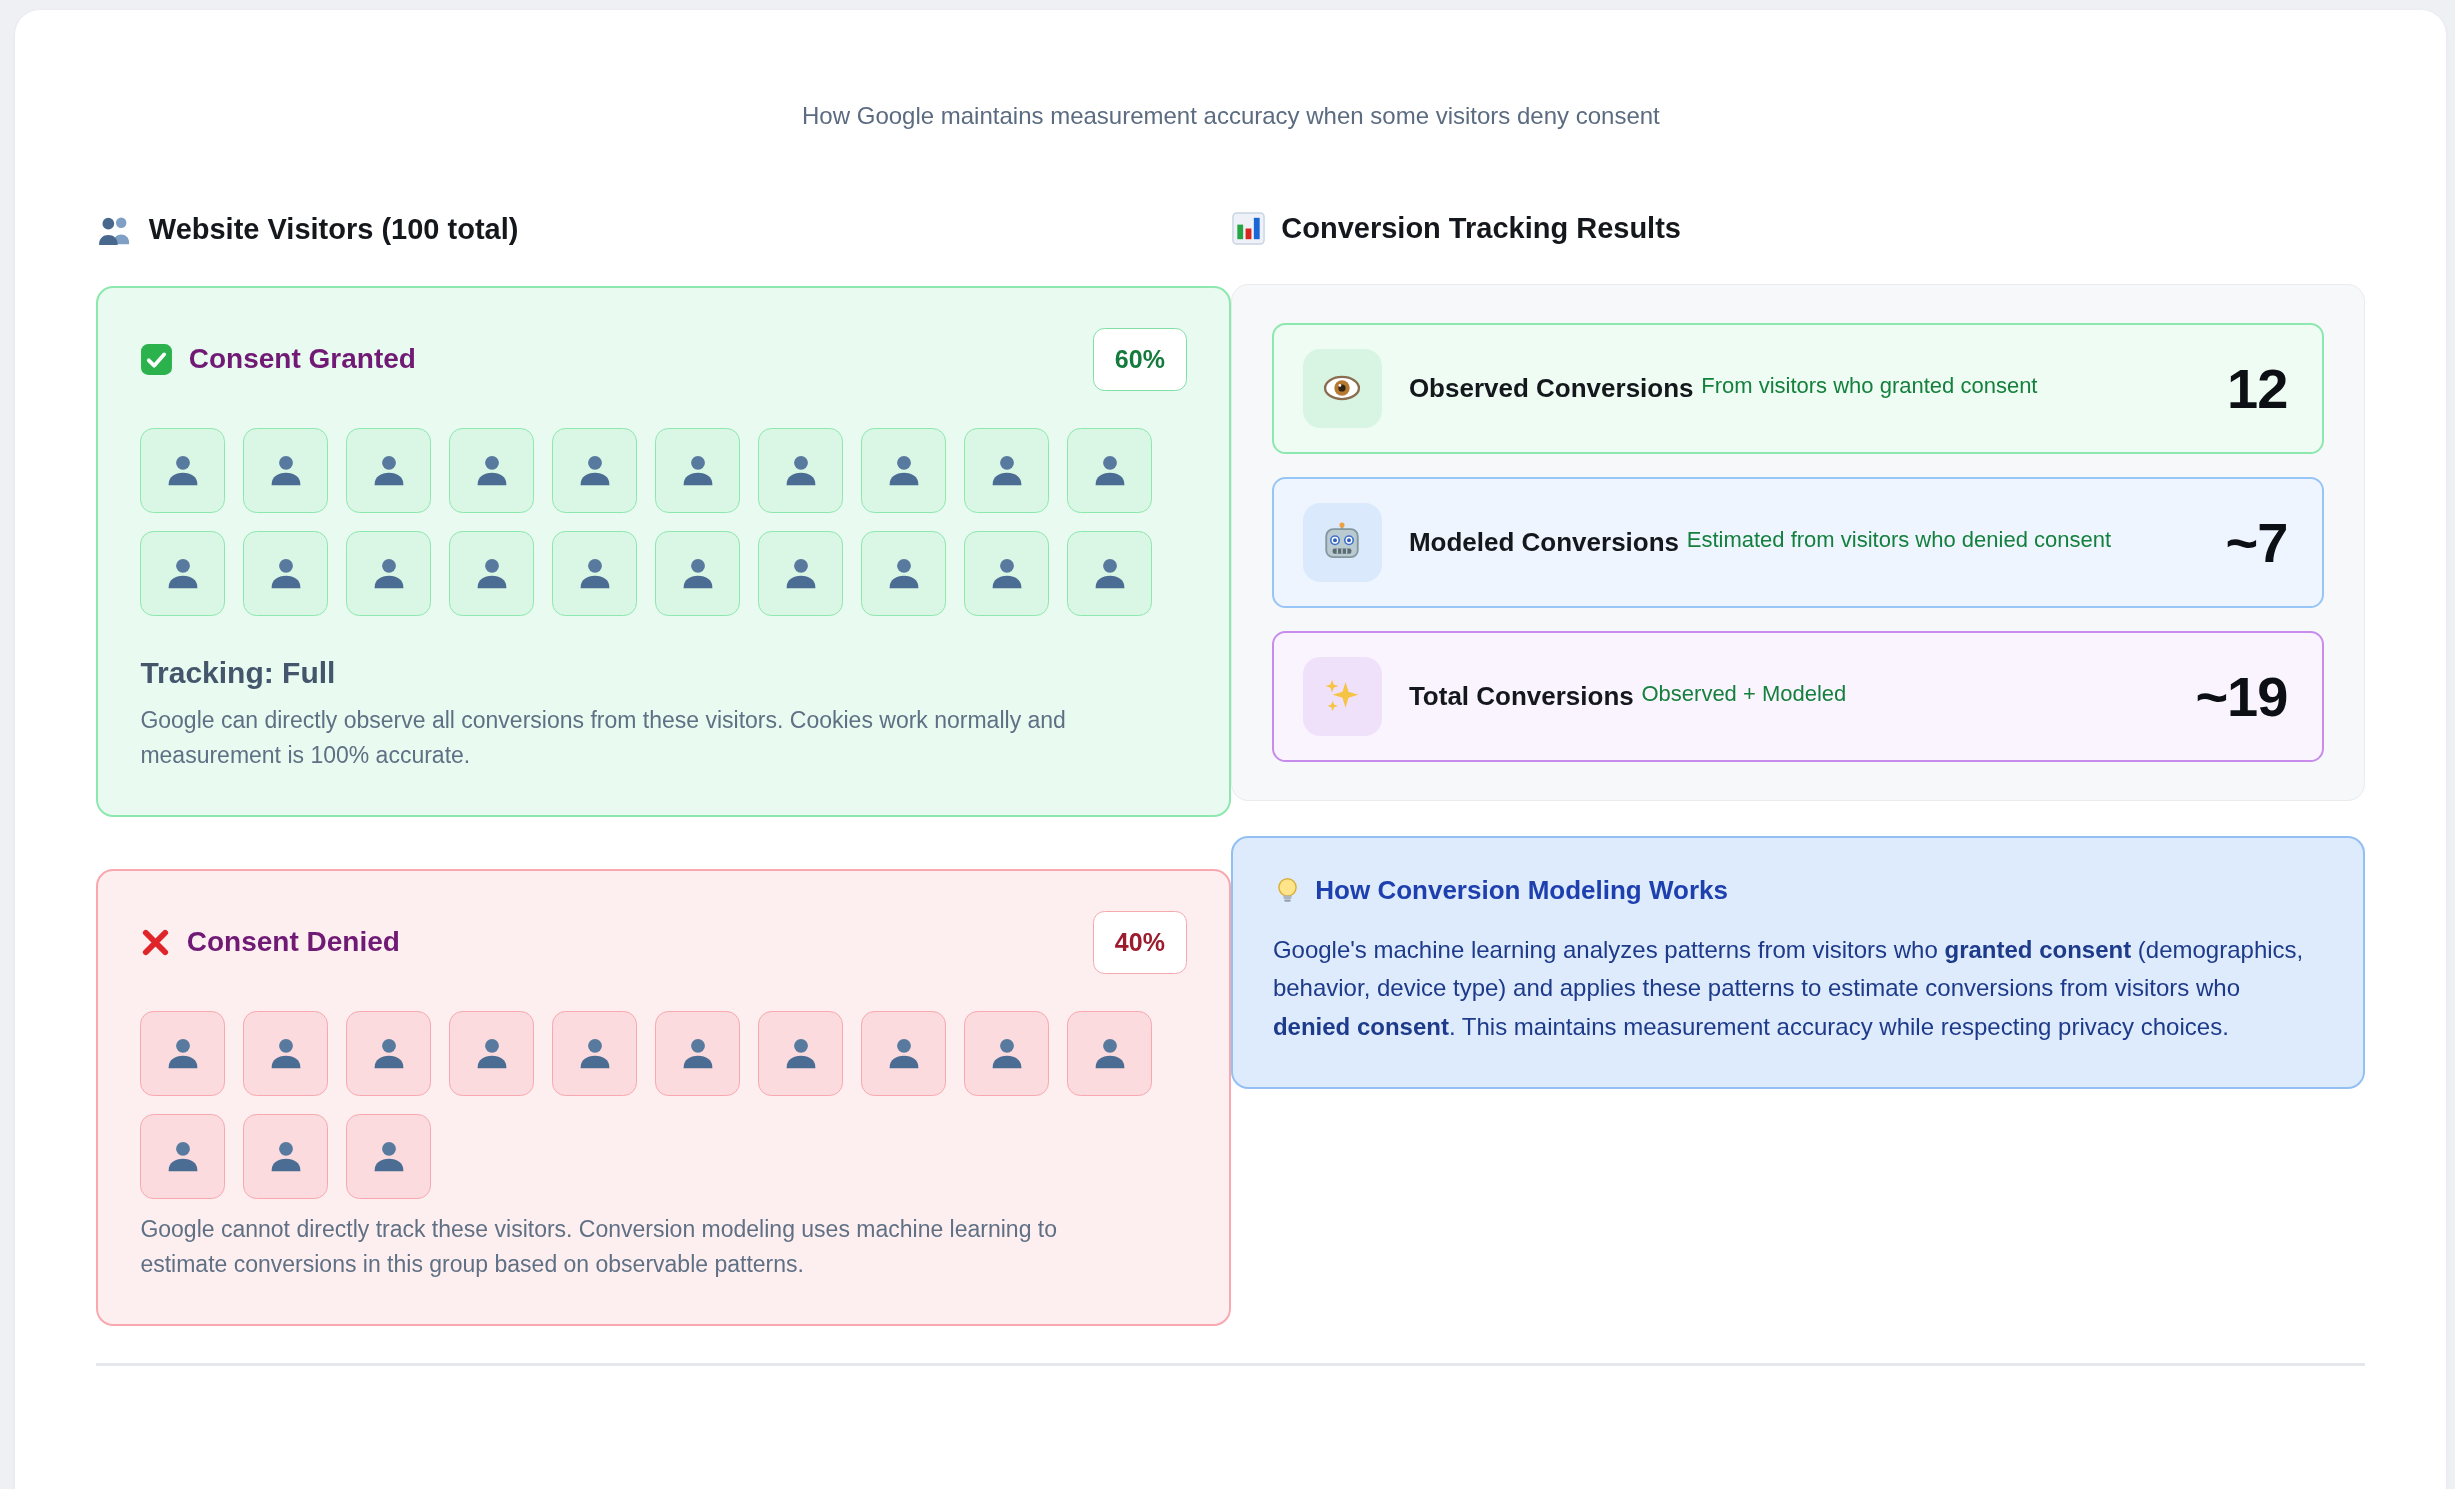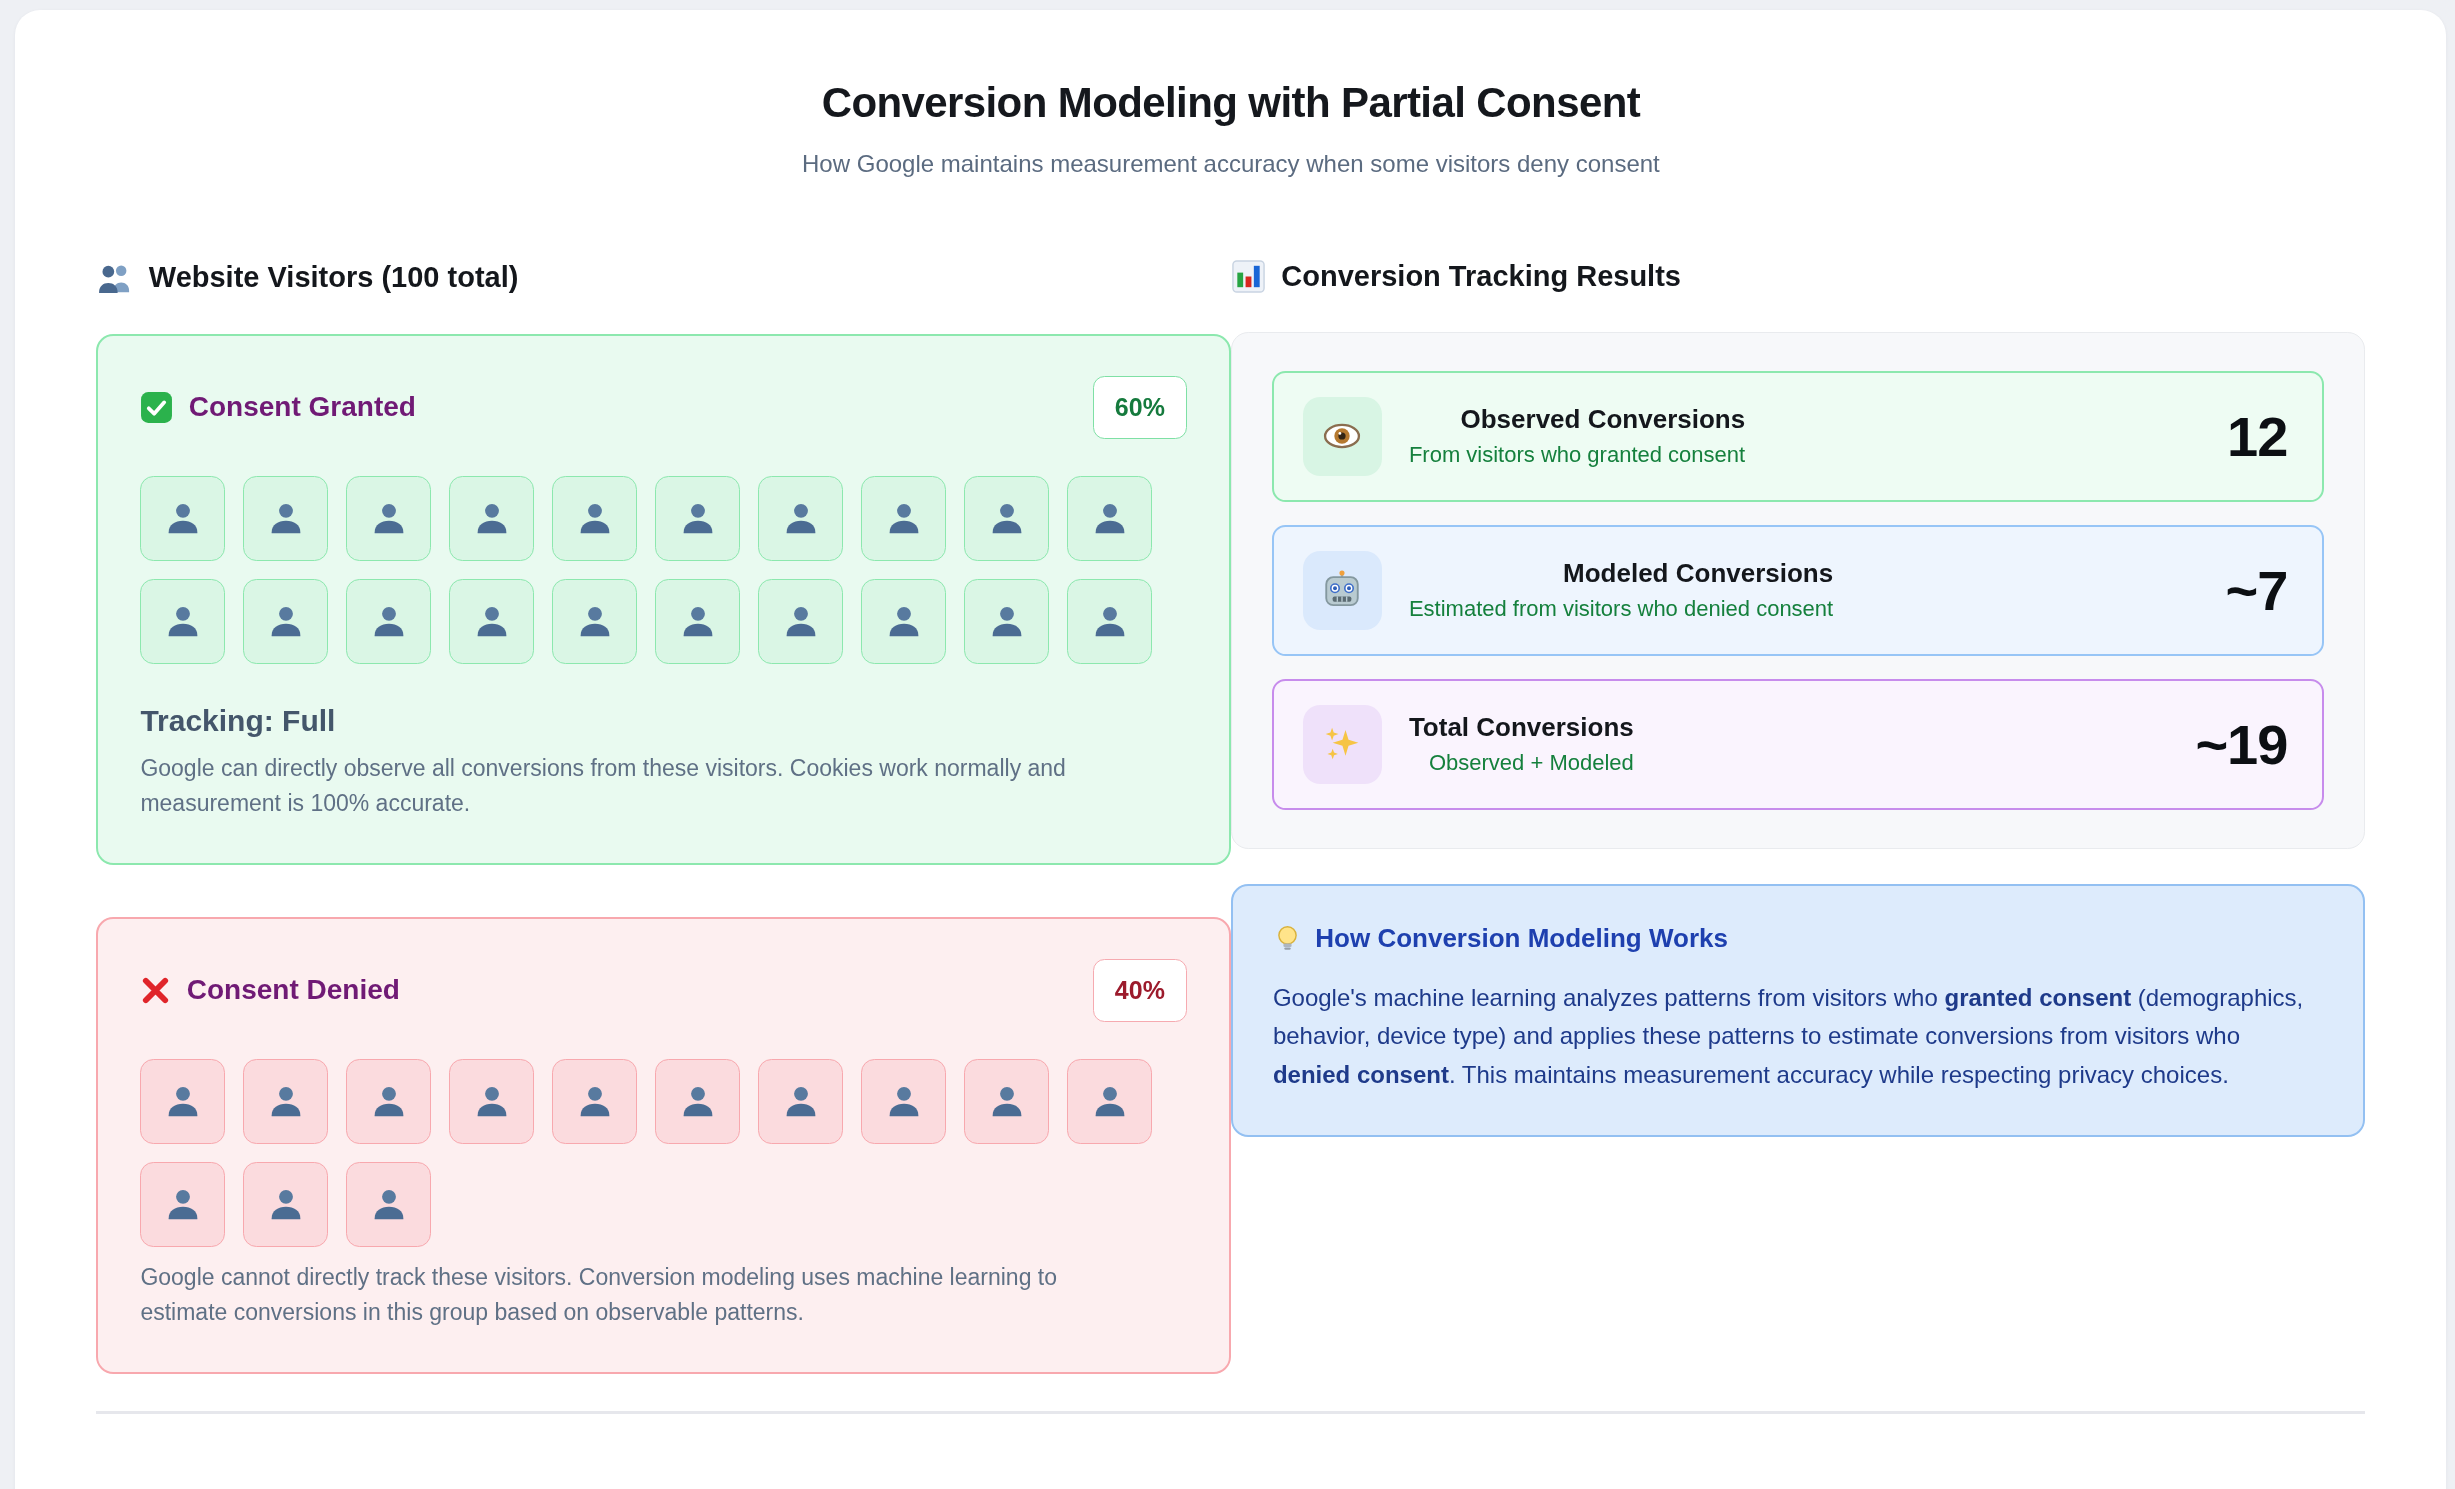--- a/index.html
+++ b/index.html
@@ -120,21 +120,21 @@
   .result-card.total    { background: #faf4fe; border-color: #c78cec; }
   .result-icon-box {
     width: 79px; height: 79px;
     border-radius: 17.3px;
     display: flex; align-items: center; justify-content: center;
     flex: 0 0 auto;
   }
   .observed .result-icon-box { background: #d8f5e4; }
   .modeled  .result-icon-box { background: #dae9fc; }
   .total    .result-icon-box { background: #efe1fa; }
-  .result-text { display: flex; flex-direction: column; gap: 7.7px; text-align: right; }
+  .result-text { display: flex; flex-direction: row; gap: 7.7px; }
   .result-title { font-size: 26px; font-weight: 700; color: #14171c; }
   .result-sub   { font-size: 22px; color: #15803d; }
   .result-value {
     margin-left: auto;
     font-size: 56px;
     font-weight: 800;
     letter-spacing: -1px;
     color: #0c0f13;
   }
 
@@ -165,21 +165,20 @@
   }
 
   .ico { display: inline-flex; flex: 0 0 auto; }
 </style>
 </head>
 <body>
 
 <div class="app-card">
   <div class="content">
 
-    <h1 class="page-title">Conversion Modeling with Partial Consent</h1>
     <div class="page-subtitle">How Google maintains measurement accuracy when some visitors deny consent</div>
 
     <div class="columns">
 
       <div>
         <div class="section-heading">
           <span class="ico">
             <svg width="37" height="37" viewBox="0 0 36 36">
               <g fill="#7fa0c4">
                   <circle cx="24.5" cy="11.5" r="5.1"></circle>

